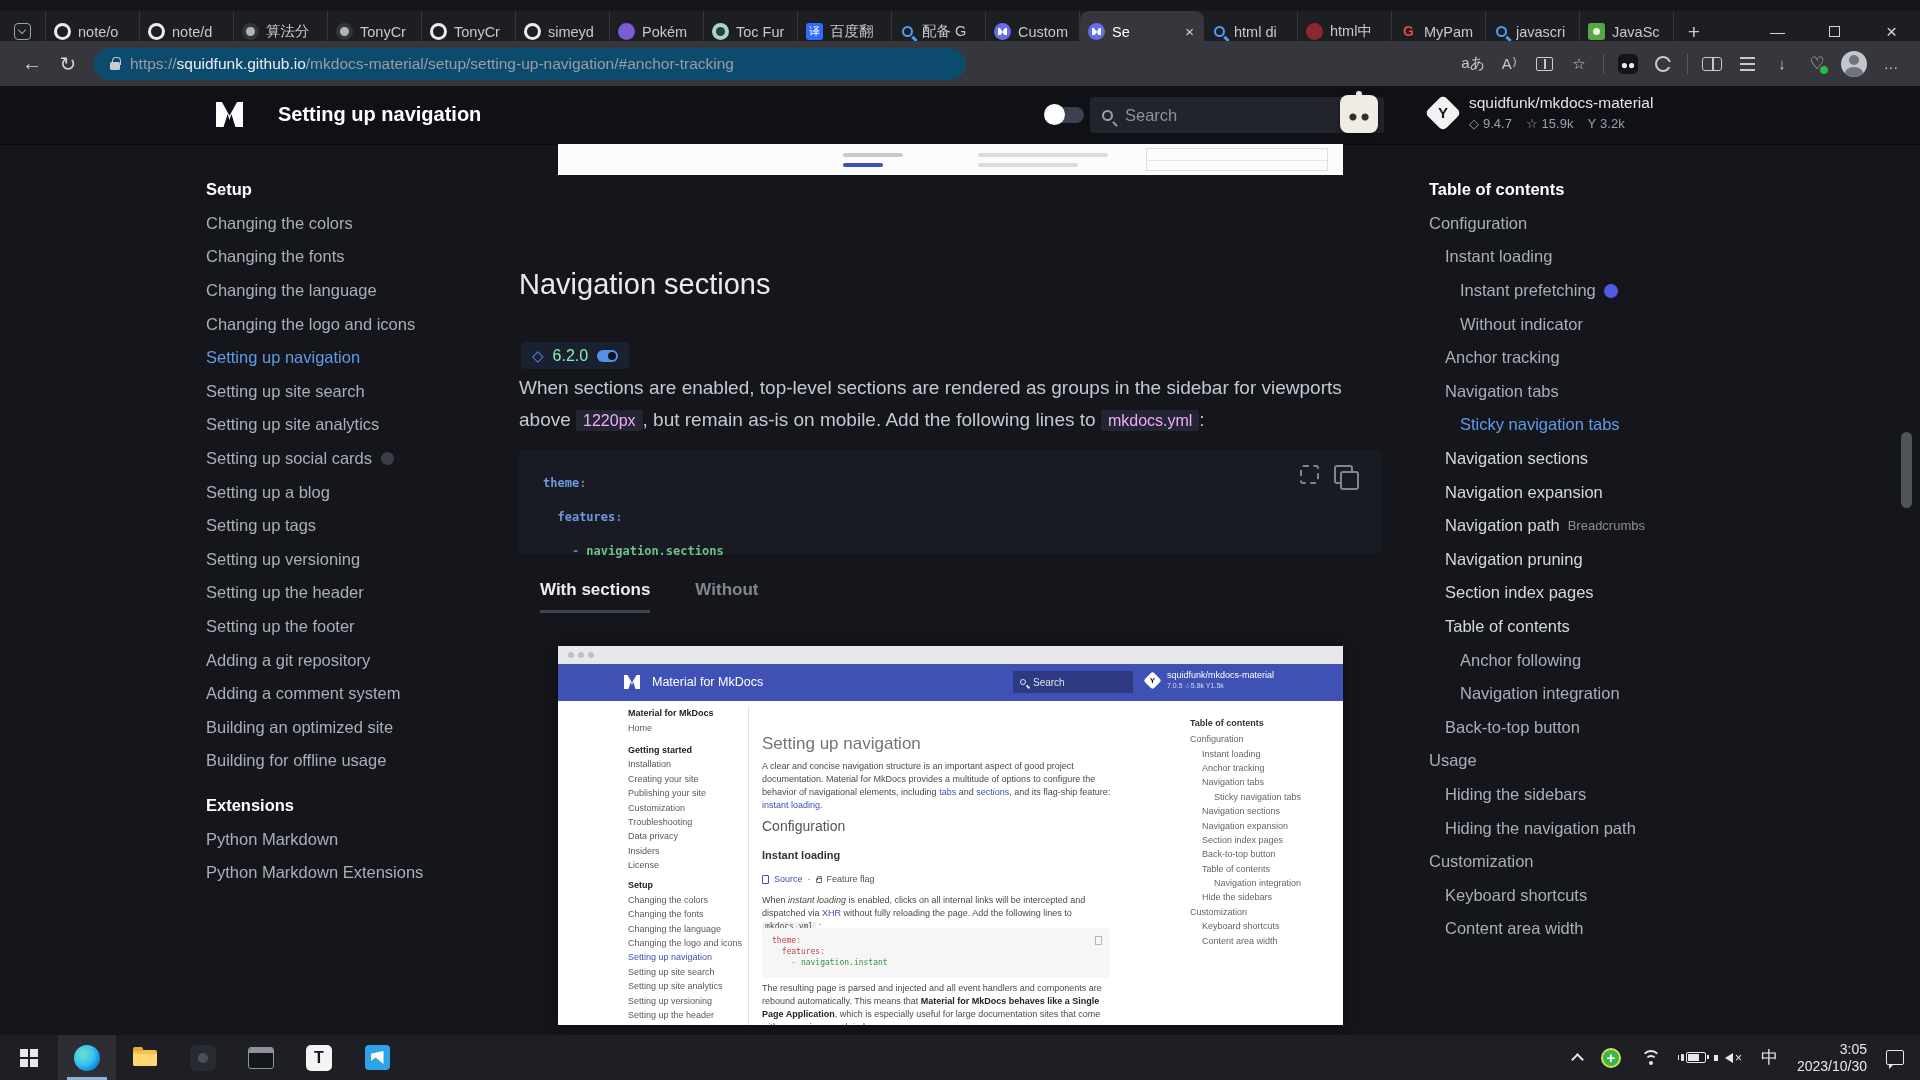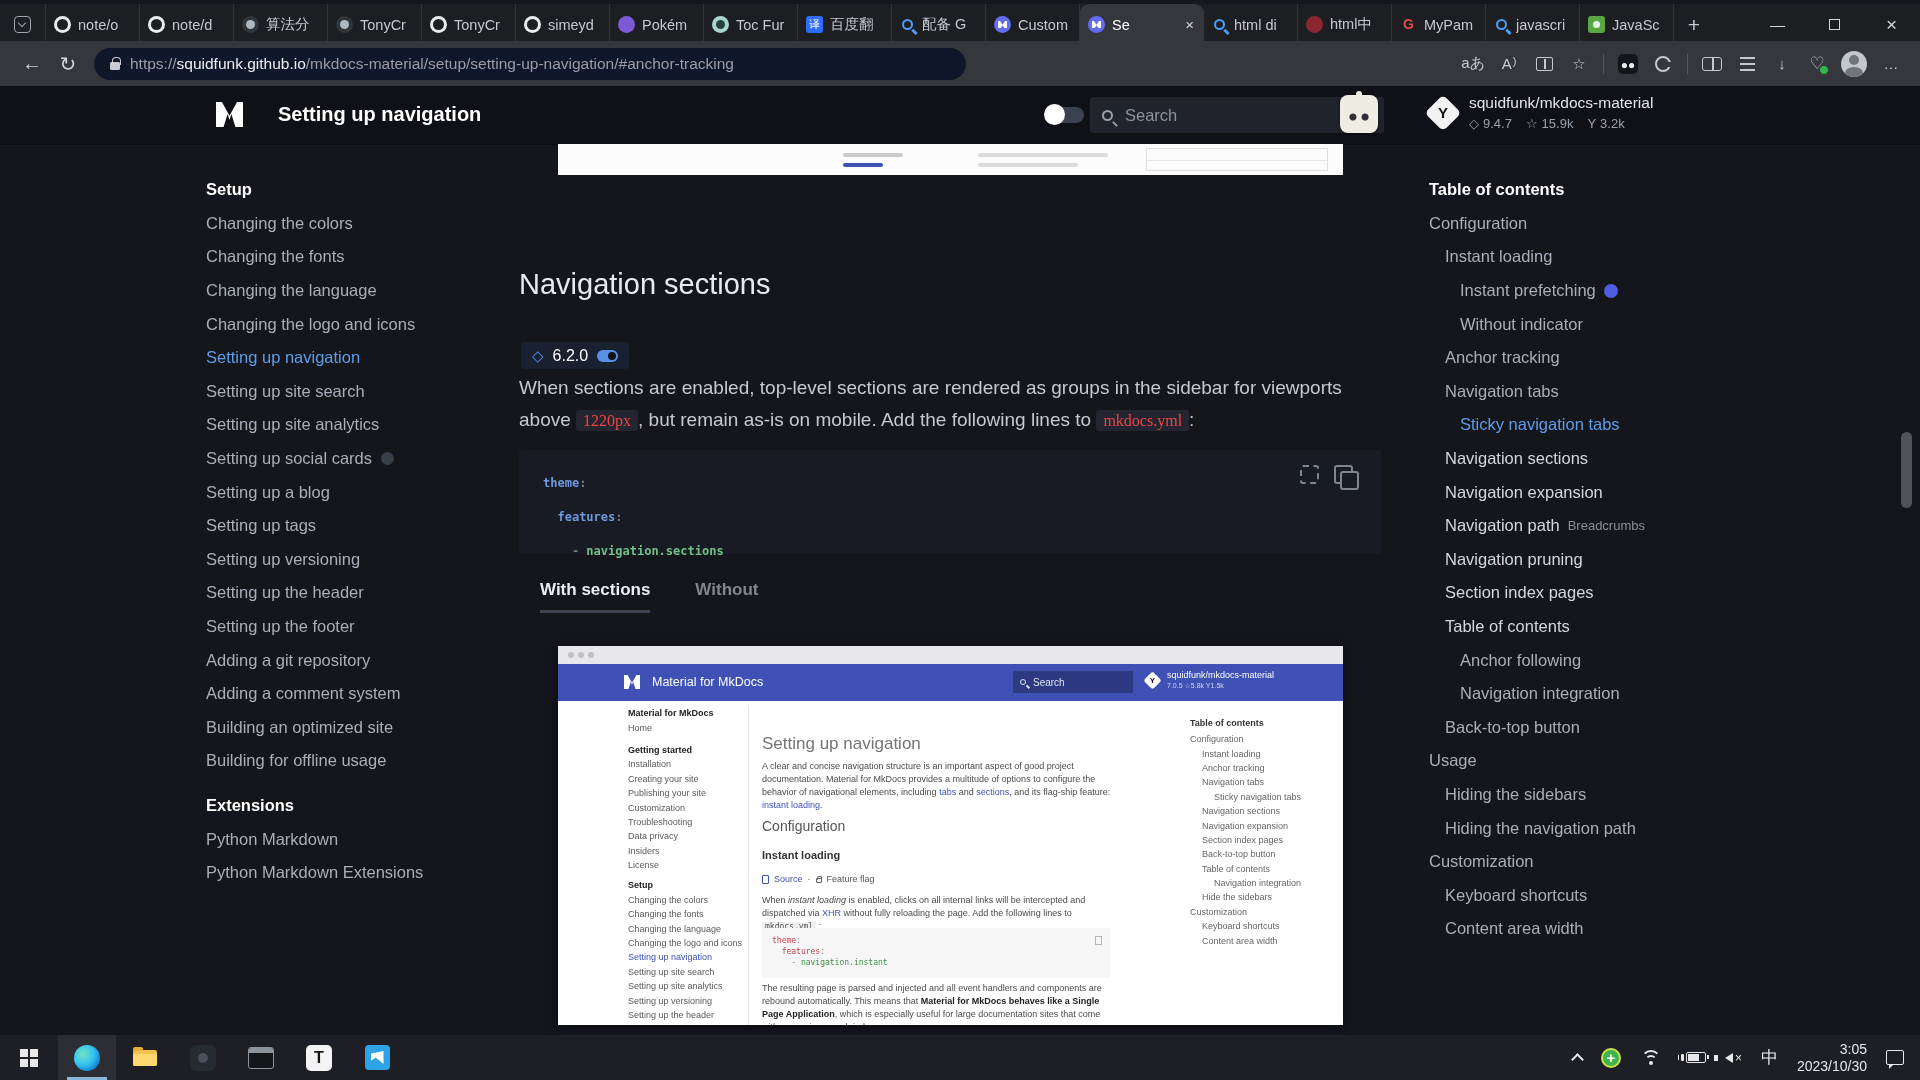--- a/index.html
+++ b/index.html
@@ -1,21 +1,21 @@
 <!DOCTYPE html>
 <html><head>
 <meta charset="utf-8">
 <style>
   * { margin:0; padding:0; box-sizing:border-box; }
   html,body { width:1920px; height:1080px; }
   body { position:relative; overflow:hidden; background:#16171d;
          font-family:"Liberation Sans","DejaVu Sans",sans-serif; }
 
   
-  #tabbar { position:absolute; left:0; top:4px; width:1920px; height:41px;
+  #tabbar { position:absolute; left:0; top:11px; width:1920px; height:41px;
             background:#1d1e22; display:flex; align-items:stretch; }
   #tabstrip { display:flex; align-items:stretch; }
   .tab { width:94px; flex:0 0 auto; display:flex; align-items:center; gap:7px;
          padding:0 8px; color:#c6c8cd; font-size:14.5px; overflow:hidden;
          border-right:1px solid #33343a; position:relative; cursor:default; }
   .tab .tlabel { white-space:nowrap; overflow:hidden; }
   .tab.active { width:124px; background:#36373c; border-radius:9px 9px 0 0;
                 color:#fff; border-right:none; }
   .tab.icononly { width:46px; justify-content:center; }
   .tclose { margin-left:auto; font-size:15px; color:#d6d7da; padding:0 2px; }
@@ -46,21 +46,21 @@
             color:#c6c8cd; font-size:21px; }
   #wincontrols { margin-left:auto; display:flex; }
   .wc { width:57px; display:flex; align-items:center; justify-content:center; color:#d3d5d9; font-size:15px; }
   .wc-maxbox { width:11px; height:11px; border:1.5px solid #d3d5d9; display:inline-block; }
   .wc-close { font-size:19px; }
 
   
   #toolbar { position:absolute; left:0; top:41px; width:1920px; height:45px;
              background:#36373c; display:flex; align-items:center; padding:0 14px; }
   .navbtn { width:36px; text-align:center; color:#d2d4d8; font-size:20px; }
-  #urlpill { margin-left:8px; width:872px; height:32px; border-radius:16px; background:#0f172a;
+  #urlpill { margin-left:8px; width:872px; height:32px; border-radius:16px; background:#0c4a6e;
              display:flex; align-items:center; padding:0 16px; gap:10px; }
   .lock { width:10px; height:8px; background:#c9cbd0; border-radius:1.5px; position:relative; margin-top:4px; }
   .lock::before { content:""; position:absolute; left:1.5px; top:-5px; width:7px; height:7px;
                   border:1.7px solid #c9cbd0; border-bottom:none; border-radius:4px 4px 0 0; }
   #urltext { font-size:15.5px; color:#9b9da5; white-space:nowrap; }
   #urltext .host { color:#eceef1; }
   #tbicons { margin-left:auto; display:flex; align-items:center; gap:13px; padding-right:4px; }
   .tbi { min-width:22px; height:22px; display:flex; align-items:center; justify-content:center;
          color:#c7c9ce; font-size:15px; position:relative; }
   .tbi-div { width:1px; min-width:1px; height:20px; background:#55565c; }
@@ -136,25 +136,25 @@
   #strip { position:absolute; left:558px; top:58px; width:785px; height:31px; background:#fcfcfc; }
   #strip .bar { position:absolute; height:4px; background:#cacaca; border-radius:2px; }
   #strip .blue { background:#4051b5; }
   #strip .box { position:absolute; left:588px; top:4px; width:182px; height:23px; border:1px solid #dedede; }
   #strip .box::after { content:""; position:absolute; left:0; right:0; top:11px; height:1px; background:#e6e6e6; }
 
   #h2main { position:absolute; left:519px; top:182px; font-size:29px; font-weight:normal; color:#e8eaef; }
   #vbadge { position:absolute; left:521px; top:256px; height:27px; border-radius:4px; background:#19202f;
             display:flex; align-items:center; gap:9px; padding:0 11px; }
   #vbadge .tagic { color:#5a8fe8; font-size:15px; }
-  #vbadge .vtxt { color:#ffffff; font-size:16px; }
+  #vbadge .vtxt { color:#86efac; font-size:16px; }
   #vbadge .flagtg { width:21px; height:12px; border-radius:6px; background:#5a8fe8; position:relative; }
   #vbadge .flagtg::after { content:""; position:absolute; right:2px; top:2px; width:8px; height:8px; border-radius:50%; background:#10131c; }
   #intro { position:absolute; left:519px; top:286px; width:875px; font-size:19px; line-height:31.5px; color:#c4c8d1; }
-  .ic { font-family:Liberation Serif, serif; font-size:16px; background:#232630; color:#ef4444;
+  .ic { font-family:Liberation Sans, sans-serif; font-size:16px; background:#232630; color:#f0abfc;
         padding:2px 7px; border-radius:3px; }
   #codebox { position:absolute; left:519px; top:364px; width:862px; height:104px; background:#181b23; border-radius:3px; }
   #codebox pre { margin:0; padding:16px 24px; font-family:"DejaVu Sans Mono",monospace; font-size:12px;
                  line-height:34px; color:#aab0bc;font-weight:bold; }
   .k { color:#6f9ae0; } .s { color:#6fc187; } .p { color:#777c88; }
   .cb-ic { position:absolute; top:15px; width:19px; height:19px; }
   #cb-select { right:62px; border:2px dashed #80858f; border-radius:3px; }
   #cb-copy { right:28px; border:2px solid #80858f; border-radius:3px; }
   #cb-copy::after { content:""; position:absolute; left:4px; top:4px; width:15px; height:15px;
                     background:#181b23; border:2px solid #80858f; border-radius:3px; }

